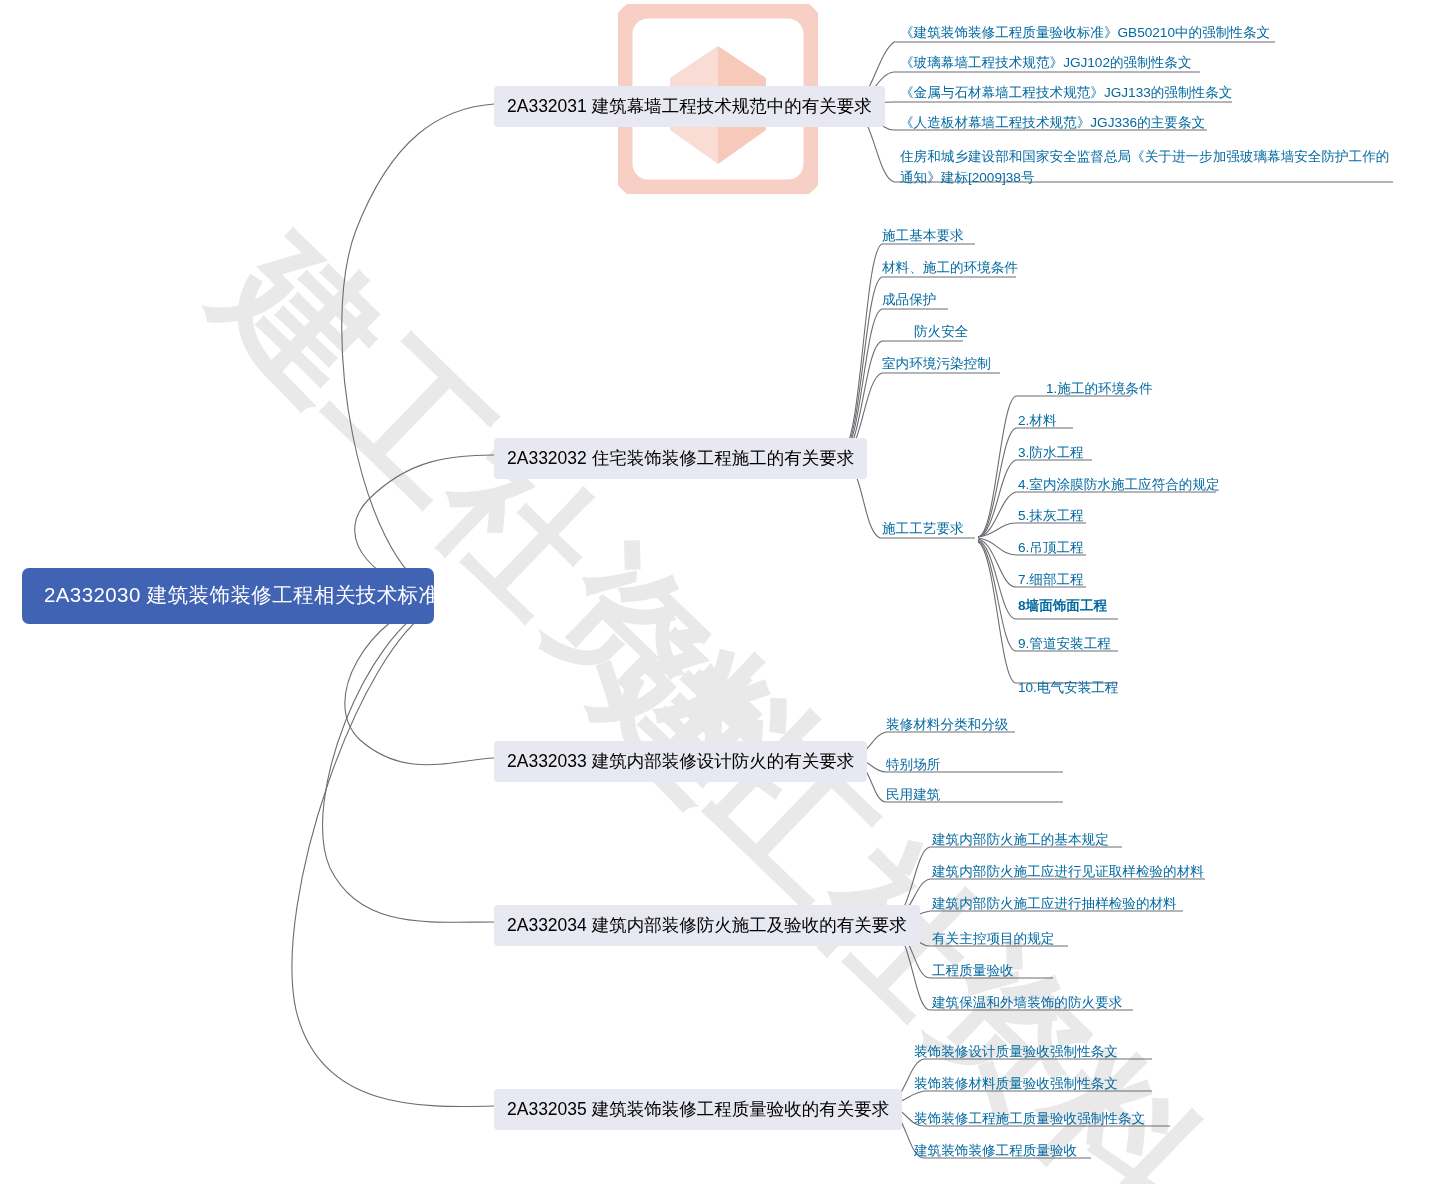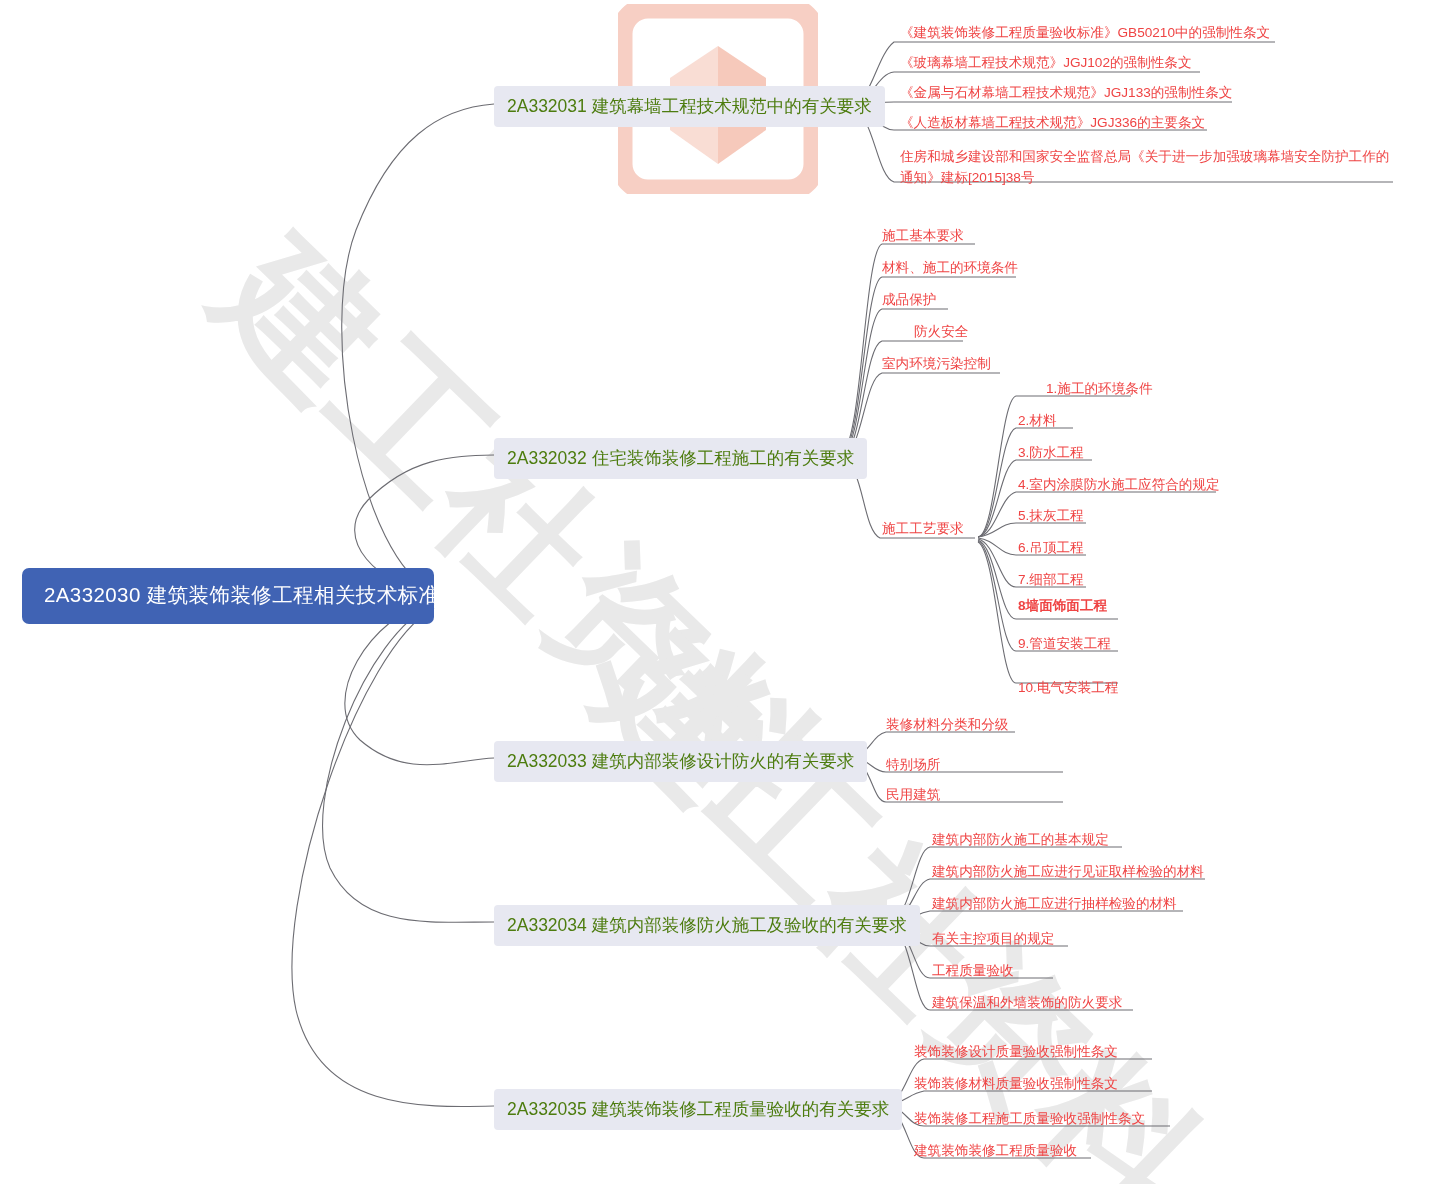--- a/index.html
+++ b/index.html
@@ -16,23 +16,23 @@
 
   
   #links{position:absolute;left:0;top:0;width:1429px;height:1184px;}
   #links path{fill:none;stroke:#6c6c72;stroke-width:1.1;}
 
   
   .node{position:absolute;white-space:nowrap;}
   .root{background:#4063b4;color:#fff;border-radius:7px;
         font-size:20.5px;letter-spacing:.4px;
         padding:13px 22px 15px 22px;box-sizing:border-box;}
-  .branch{background:#e7e8f1;color:#4d7c0f;border-radius:4px;
+  .branch{background:#e7e8f1;color:#000000;border-radius:4px;
         font-size:17.5px;padding:8px 13px 9px 13px;box-sizing:border-box;}
-  .leaf{font-size:13.6px;color:#ef4444;line-height:1.55;}
+  .leaf{font-size:13.6px;color:#0369a1;line-height:1.55;}
   .leaf.wrap{white-space:normal;}
 </style>
 </head>
 <body>
 
 <div id="stage">
 
   <svg id="wm-logo" viewBox="0 0 200 190">
     <path d="M30 4 H170 A26 26 0 0 1 196 30 V160 A26 26 0 0 1 170 186 H30
              A26 26 0 0 1 4 160 V30 A26 26 0 0 1 30 4 Z" fill="none" stroke="#f7cfc4" stroke-width="21"></path>
@@ -94,21 +94,21 @@
     <path d="M886 1107 C 906 1110 908 1158 924 1158 L1091 1158"></path>
   </svg>
 
   <div class="node root" style="left:22px;top:568px;width:412px;">2A332030 建筑装饰装修工程相关技术标准</div>
 
   <div class="node branch" style="left:494px;top:86px;">2A332031 建筑幕墙工程技术规范中的有关要求</div>
   <div class="node leaf" style="left:900px;top:22px;">《建筑装饰装修工程质量验收标准》GB50210中的强制性条文</div>
   <div class="node leaf" style="left:900px;top:52px;">《玻璃幕墙工程技术规范》JGJ102的强制性条文</div>
   <div class="node leaf" style="left:900px;top:82px;">《金属与石材幕墙工程技术规范》JGJ133的强制性条文</div>
   <div class="node leaf" style="left:900px;top:112px;">《人造板材幕墙工程技术规范》JGJ336的主要条文</div>
-  <div class="node leaf wrap" style="left:900px;top:146px;width:494px;">住房和城乡建设部和国家安全监督总局《关于进一步加强玻璃幕墙安全防护工作的通知》建标[2015]38号</div>
+  <div class="node leaf wrap" style="left:900px;top:146px;width:494px;">住房和城乡建设部和国家安全监督总局《关于进一步加强玻璃幕墙安全防护工作的通知》建标[2009]38号</div>
 
   <div class="node branch" style="left:494px;top:438px;">2A332032 住宅装饰装修工程施工的有关要求</div>
   <div class="node leaf" style="left:882px;top:225px;">施工基本要求</div>
   <div class="node leaf" style="left:882px;top:257px;">材料、施工的环境条件</div>
   <div class="node leaf" style="left:882px;top:289px;">成品保护</div>
   <div class="node leaf" style="left:882px;top:321px;padding-left:32px;">防火安全</div>
   <div class="node leaf" style="left:882px;top:353px;">室内环境污染控制</div>
   <div class="node leaf" style="left:882px;top:518px;">施工工艺要求</div>
 
   <div class="node leaf" style="left:1018px;top:378px;margin-left:28px;">1.施工的环境条件</div>

